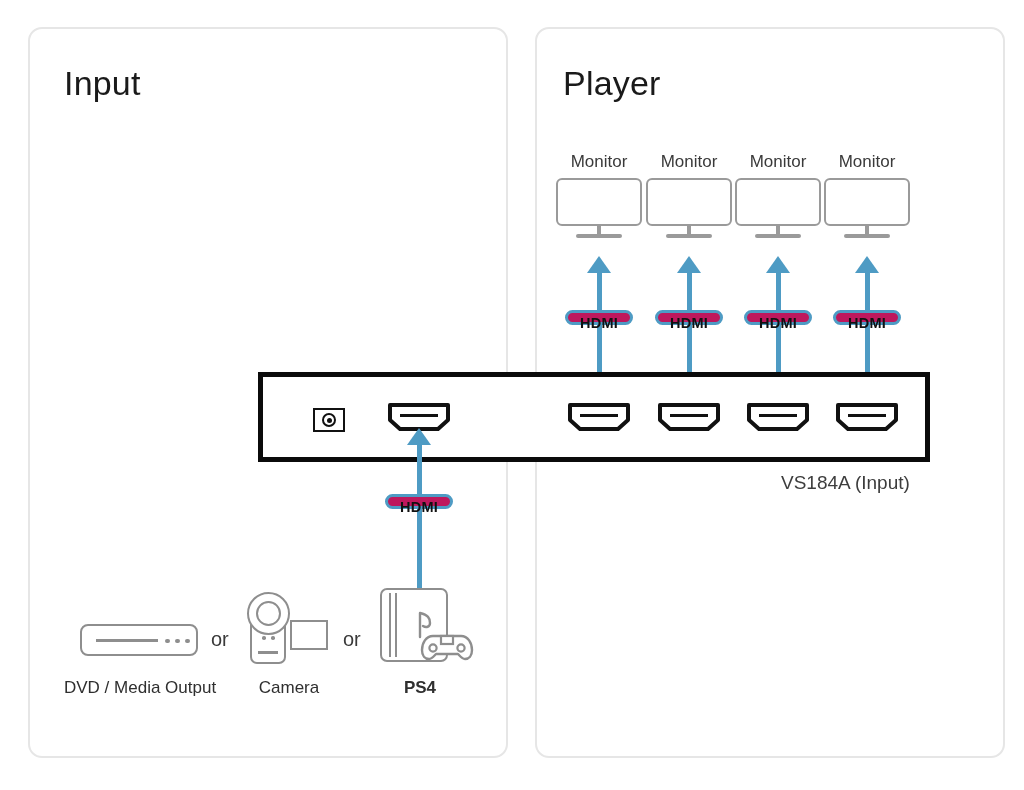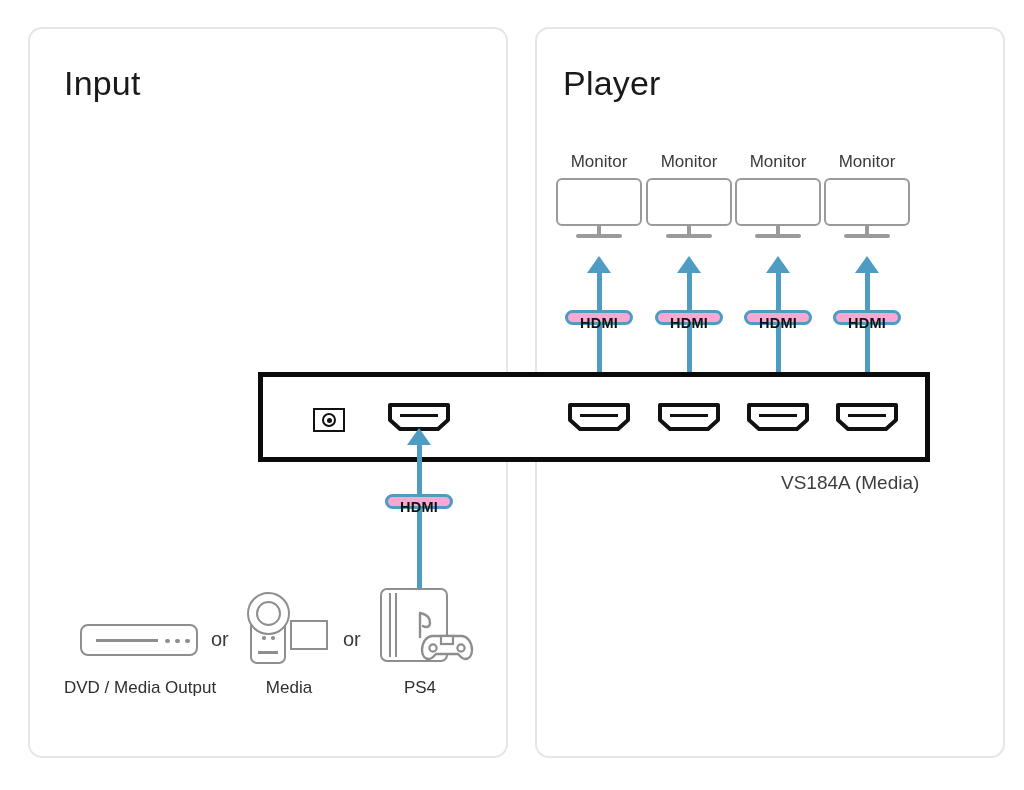--- a/index.html
+++ b/index.html
@@ -99,21 +99,21 @@
     border-bottom: 17px solid #4e9bc4;
   }
 
   
   .hdmi-badge {
     position: absolute;
     width: 68px;
     height: 15px;
     border: 3px solid #4e9bc4;
     border-radius: 14px;
-    background: #f9a8d4;
+    background: #be185d;
     box-sizing: border-box;
     font-size: 14.5px;
     font-weight: bold;
     color: #111111;
     text-align: center;
     line-height: 21px;
     letter-spacing: 0.2px;
   }
 
   
@@ -365,21 +365,21 @@
     </svg>
     <div class="bar"></div>
   </div>
   <div class="hdmi-port" style="left:836px; top:402px;">
     <svg class="outer" viewBox="0 0 62 30" width="62" height="30" aria-hidden="true">
       <polygon points="2,3 60,3 60,18 50,27 12,27 2,18" fill="#ffffff" stroke="#111111" stroke-width="4" stroke-linejoin="round"></polygon>
     </svg>
     <div class="bar"></div>
   </div>
 
-  <div id="device-label">VS184A (Media)</div>
+  <div id="device-label">VS184A (Input)</div>
 
   <div class="conn-line" style="left:416.5px; top:444px; height:148px;"></div>
   <div class="conn-arrow" style="left:407px; top:428px;"></div>
   <div class="hdmi-badge" style="left:385px; top:494px;">HDMI</div>
 
   <div id="dvd-icon">
     <div class="slot"></div>
     <div class="d d1"></div>
     <div class="d d2"></div>
     <div class="d d3"></div>
@@ -390,33 +390,33 @@
 
   <div id="camera-icon">
     <div class="body"></div>
     <div class="lens-out"></div>
     <div class="lens-in"></div>
     <div class="screen"></div>
     <div class="dotA"></div>
     <div class="dotB"></div>
     <div class="grip"></div>
   </div>
-  <div class="device-caption" style="left:229px; top:678px; width:120px;">Media</div>
+  <div class="device-caption" style="left:229px; top:678px; width:120px;">Camera</div>
 
   <div class="or-text" style="left:343px; top:628px;">or</div>
 
   <div id="ps4-icon">
     <div class="console"></div>
     <div class="ridge r1"></div>
     <div class="ridge r2"></div>
     <svg class="logo-svg" style="position:absolute;left:32px;top:22px;" width="24" height="30" viewBox="0 0 24 30" aria-hidden="true">
       <path d="M8 3 L8 27 M8 3 C16 5 18 8 18 13 C18 17 14 18 11 16" fill="none" stroke="#8e8e8e" stroke-width="2.4" stroke-linecap="round"></path>
     </svg>
     <svg class="pad" viewBox="0 0 54 30" width="54" height="30" aria-hidden="true">
       <path d="M13 4 C6 4 2 11 2 18 C2 24 5 27 9 27 C12 27 14 24 16 22 L38 22 C40 24 42 27 45 27 C49 27 52 24 52 18 C52 11 48 4 41 4 Z" fill="#ffffff" stroke="#8e8e8e" stroke-width="2.4" stroke-linejoin="round"></path>
       <rect x="21" y="4" width="12" height="8" fill="#ffffff" stroke="#8e8e8e" stroke-width="2.2"></rect>
       <circle cx="13" cy="16" r="3.6" fill="none" stroke="#8e8e8e" stroke-width="2.2"></circle>
       <circle cx="41" cy="16" r="3.6" fill="none" stroke="#8e8e8e" stroke-width="2.2"></circle>
     </svg>
   </div>
-  <div class="device-caption" style="left:380px; top:678px; width:80px;">PS4</div>
+  <div class="device-caption" style="left:380px; top:678px; width:80px;font-weight:bold;">PS4</div>
 
 </div>
 
 </body></html>

